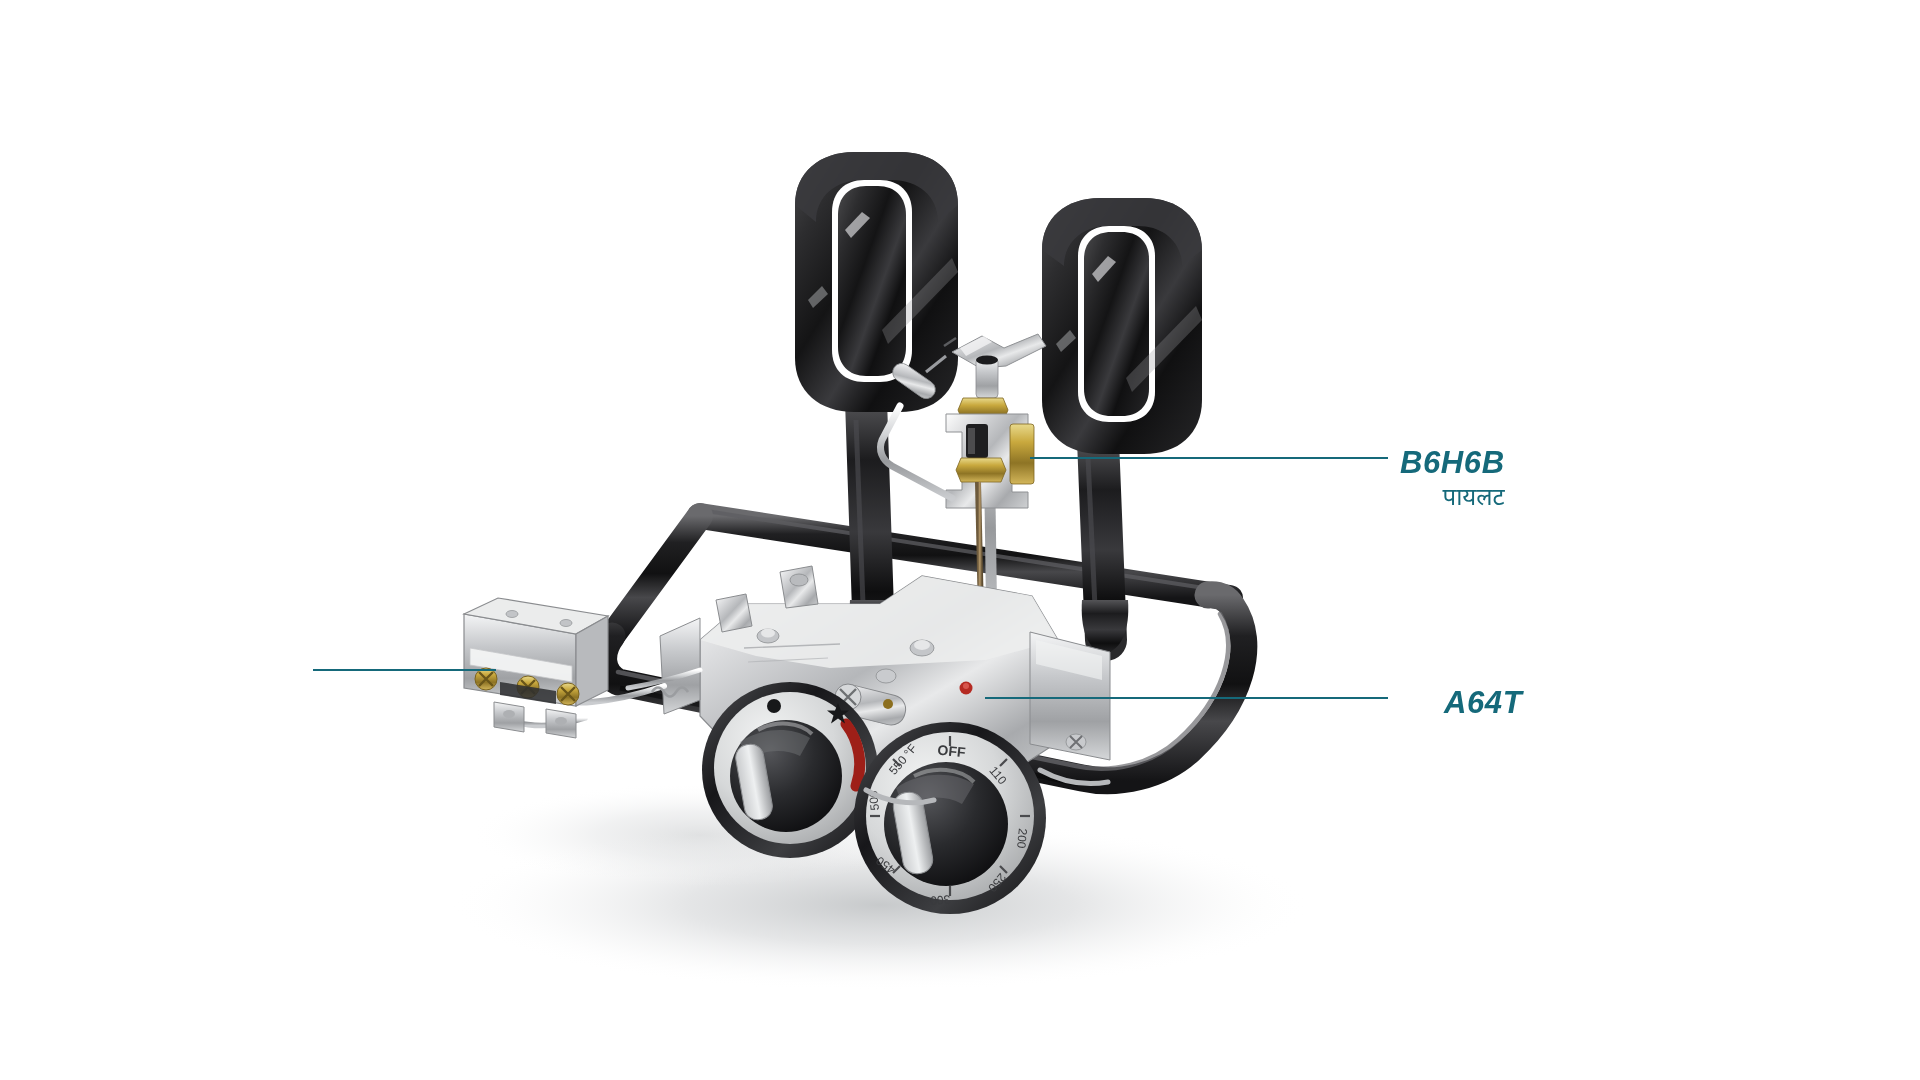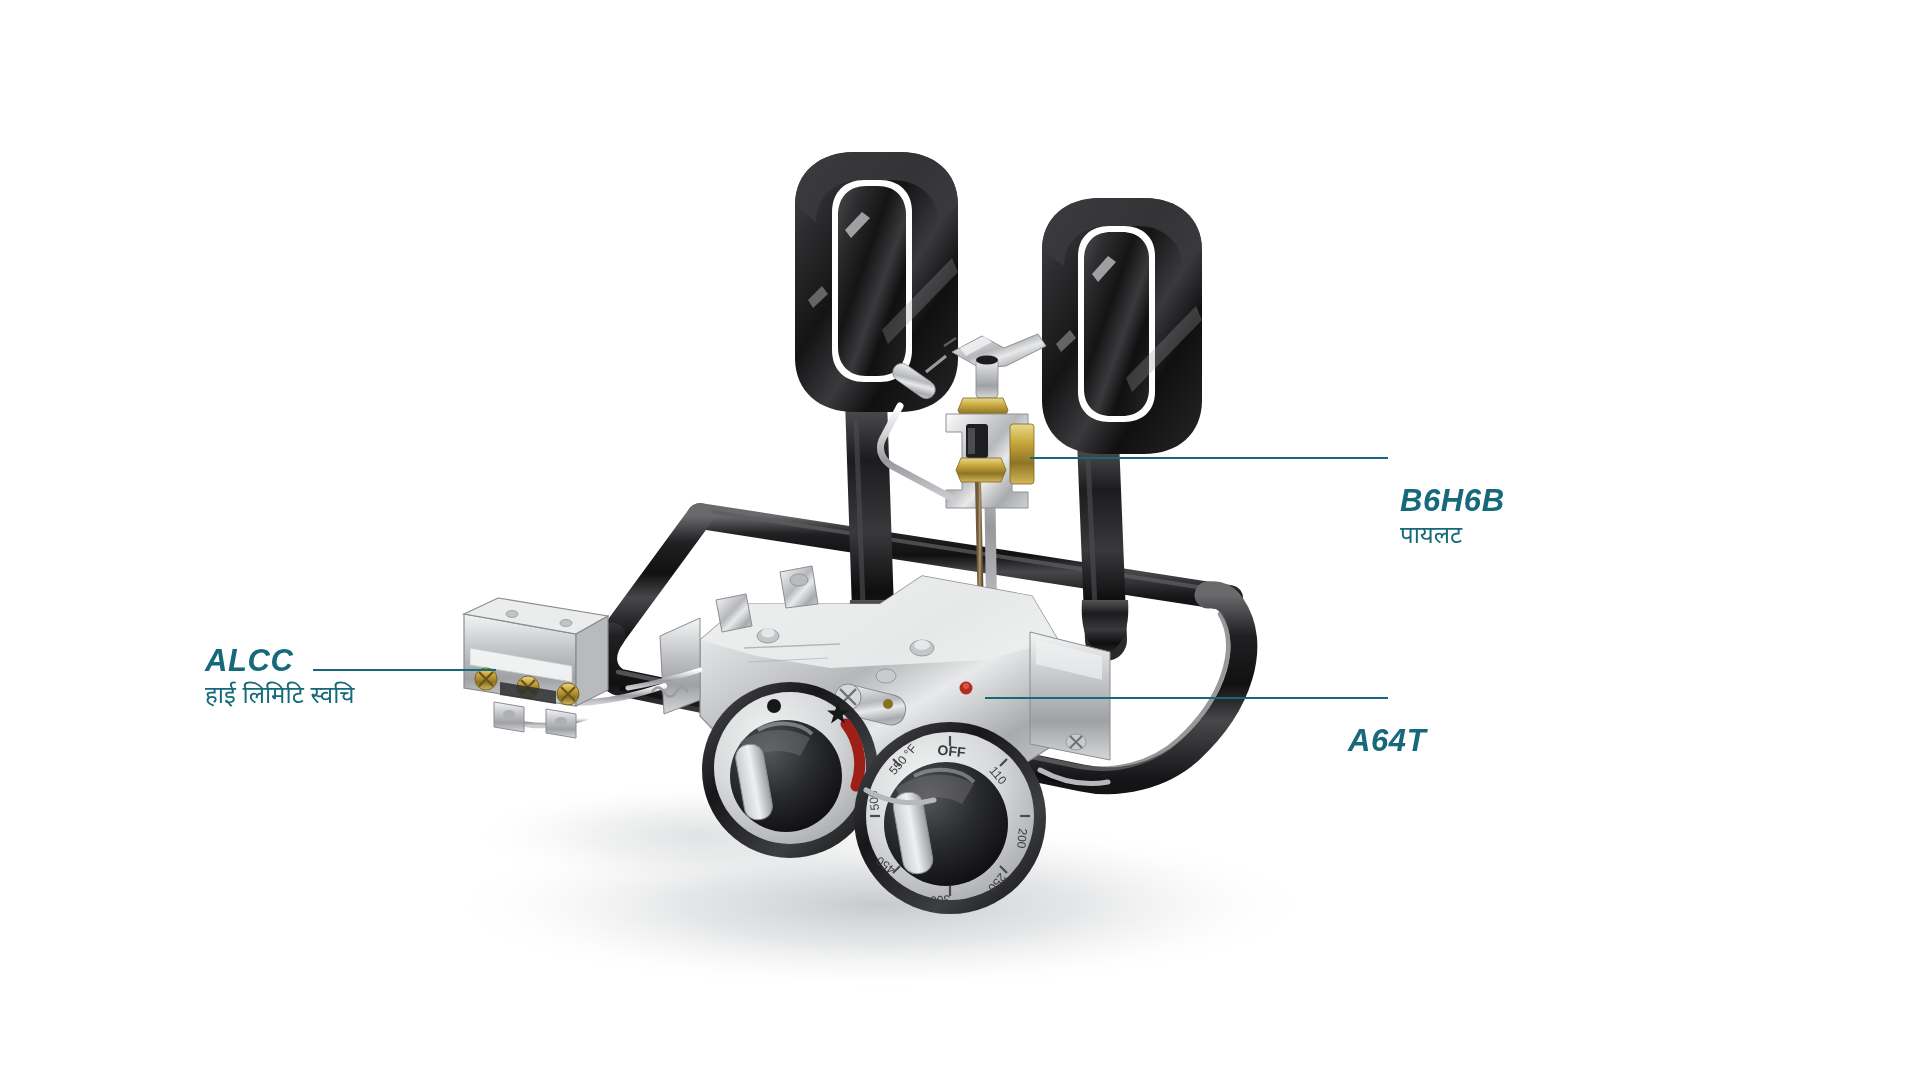--- a/index.html
+++ b/index.html
@@ -38,21 +38,21 @@
     letter-spacing: 0.6px;
     line-height: 1.05;
   }
   .callout-desc {
     font-size: 24px;
     font-weight: normal;
     font-style: normal;
     line-height: 1.25;
     margin-top: 2px;
   }
-  .callout-right { text-align: left; margin-top: 38px; }
+  .callout-right { text-align: right; }
   .callout-left  { text-align: left; }
 
   .leader {
     position: absolute;
     height: 0;
     border-top: 2px solid #15697a;
   }
 </style>
 </head>
 <body>
@@ -416,27 +416,23 @@
         <path d="M 1040 770 C 1062 782 1086 786 1108 782" stroke="#b6b8bb" stroke-width="5" fill="none" stroke-linecap="round"></path>
       </g>
 
     </g>
   </svg>
 
   <div class="leader" style="left:313px; top:669px; width:183px;"></div>
   <div class="leader" style="left:1030px; top:457px; width:358px;"></div>
   <div class="leader" style="left:985px; top:697px; width:403px;"></div>
 
-  <div class="callout callout-left" style="left:205px; top:645px;">
-    <div class="callout-code">ALCC</div>
-    <div class="callout-desc">हाई लिमिटि स्वचि</div>
-  </div>
 
   <div class="callout callout-right" style="left:1400px; top:447px;">
     <div class="callout-code">B6H6B</div>
     <div class="callout-desc">पायलट</div>
   </div>
 
-  <div class="callout callout-right" style="left:1348px; top:687px;">
+  <div class="callout callout-right" style="left:1444px; top:687px;">
     <div class="callout-code">A64T</div>
   </div>
 
 </div>
 
 </body></html>

